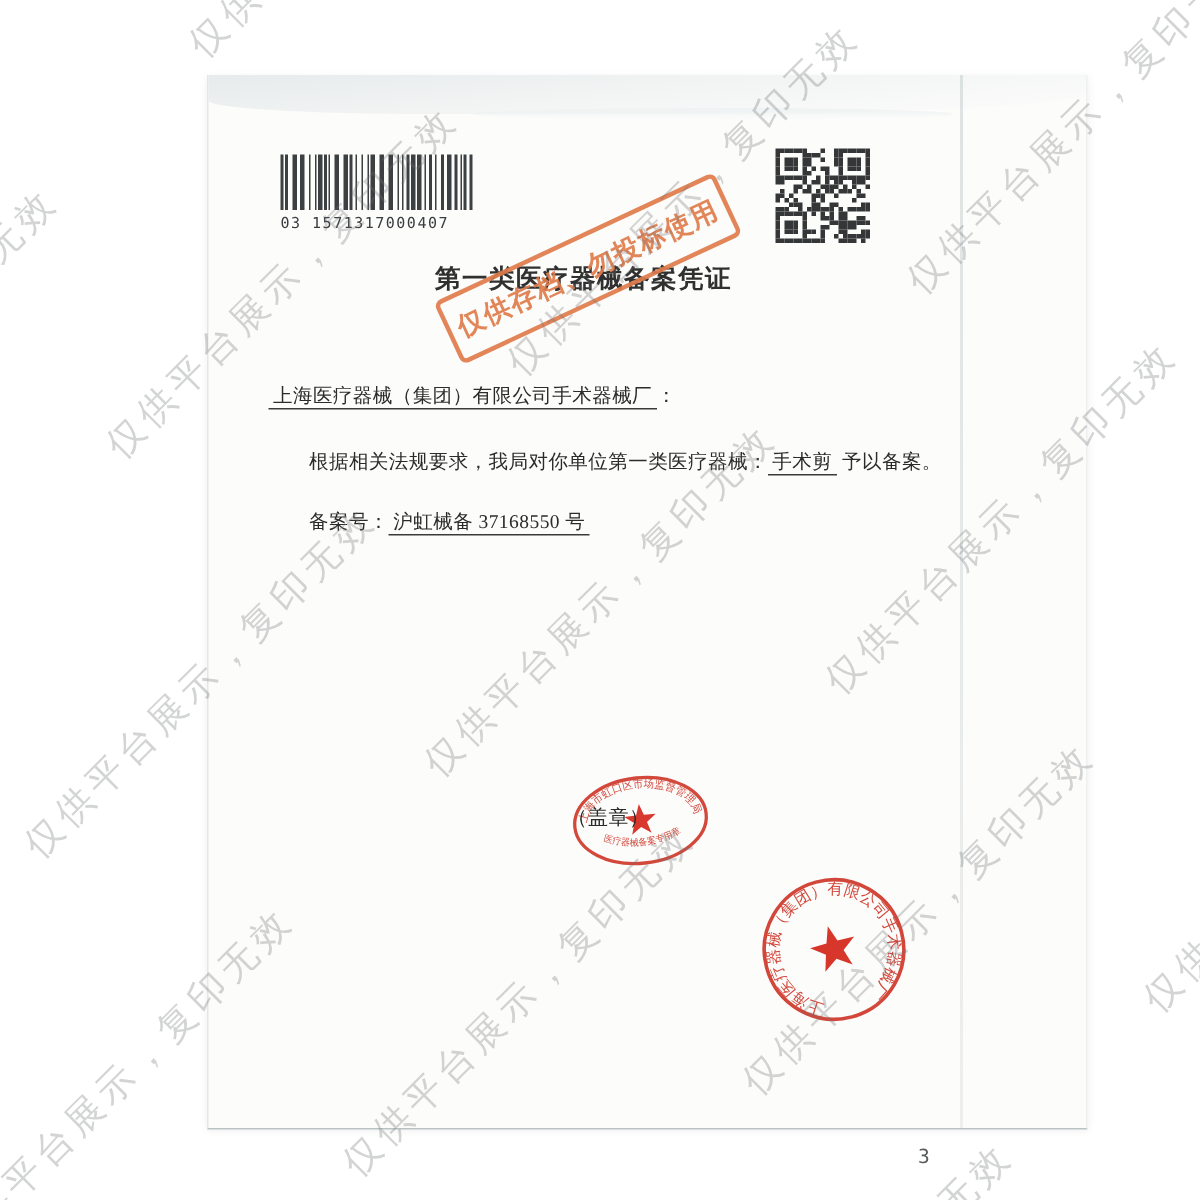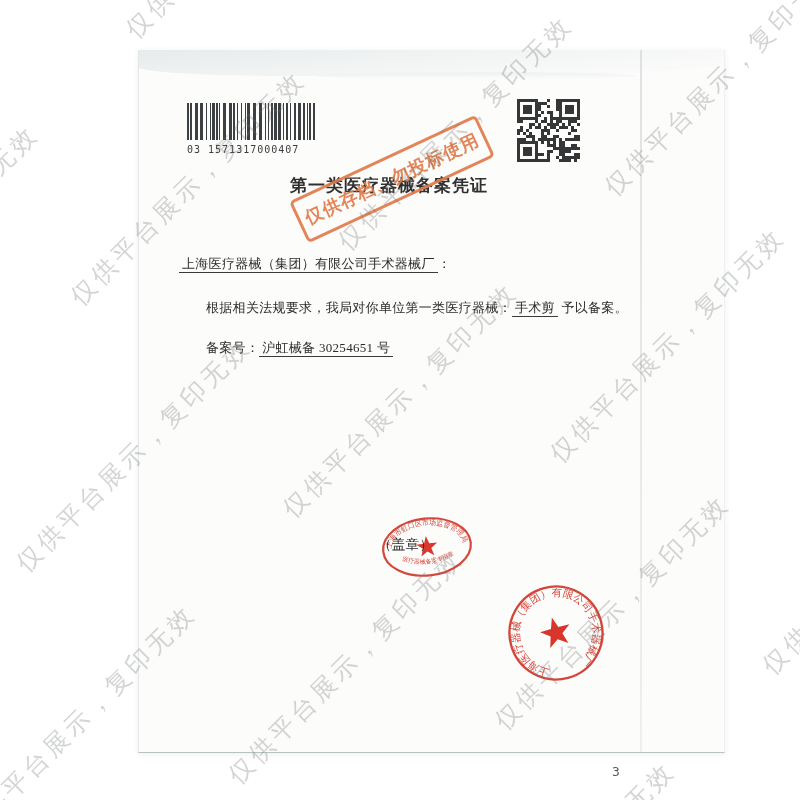--- a/index.html
+++ b/index.html
@@ -357,21 +357,21 @@
 
     <div class="bline line-body">
       <span>根据相关法规要求，我局对你单位第一类医疗器械：</span><span class="u">手术剪</span> <span>予以备案。</span>
     </div>
 
     <div class="bline line-company">
       <span class="u">上海医疗器械（集团）有限公司手术器械厂</span><span>：</span>
     </div>
 
     <div class="bline line-recordno">
-      <span>备案号：</span><span class="u">沪虹械备 30254651 号</span>
+      <span>备案号：</span><span class="u">沪虹械备 37168550 号</span>
     </div>
 
 
     <svg class="seal1" width="110" height="80" viewBox="0 0 110 80">
       <defs>
         <path id="s1top" d="M 19,40 A 36,22 0 0 1 91,40" fill="none"></path>
         <path id="s1bot" d="M 27,50 Q 55,63 83,50" fill="none"></path>
       </defs>
       <ellipse cx="55" cy="40" rx="44" ry="28.5" fill="none" stroke="#cf3a2c" stroke-width="2.2"></ellipse>
       <text font-size="7.4" fill="#cf3a2c" letter-spacing="0">

